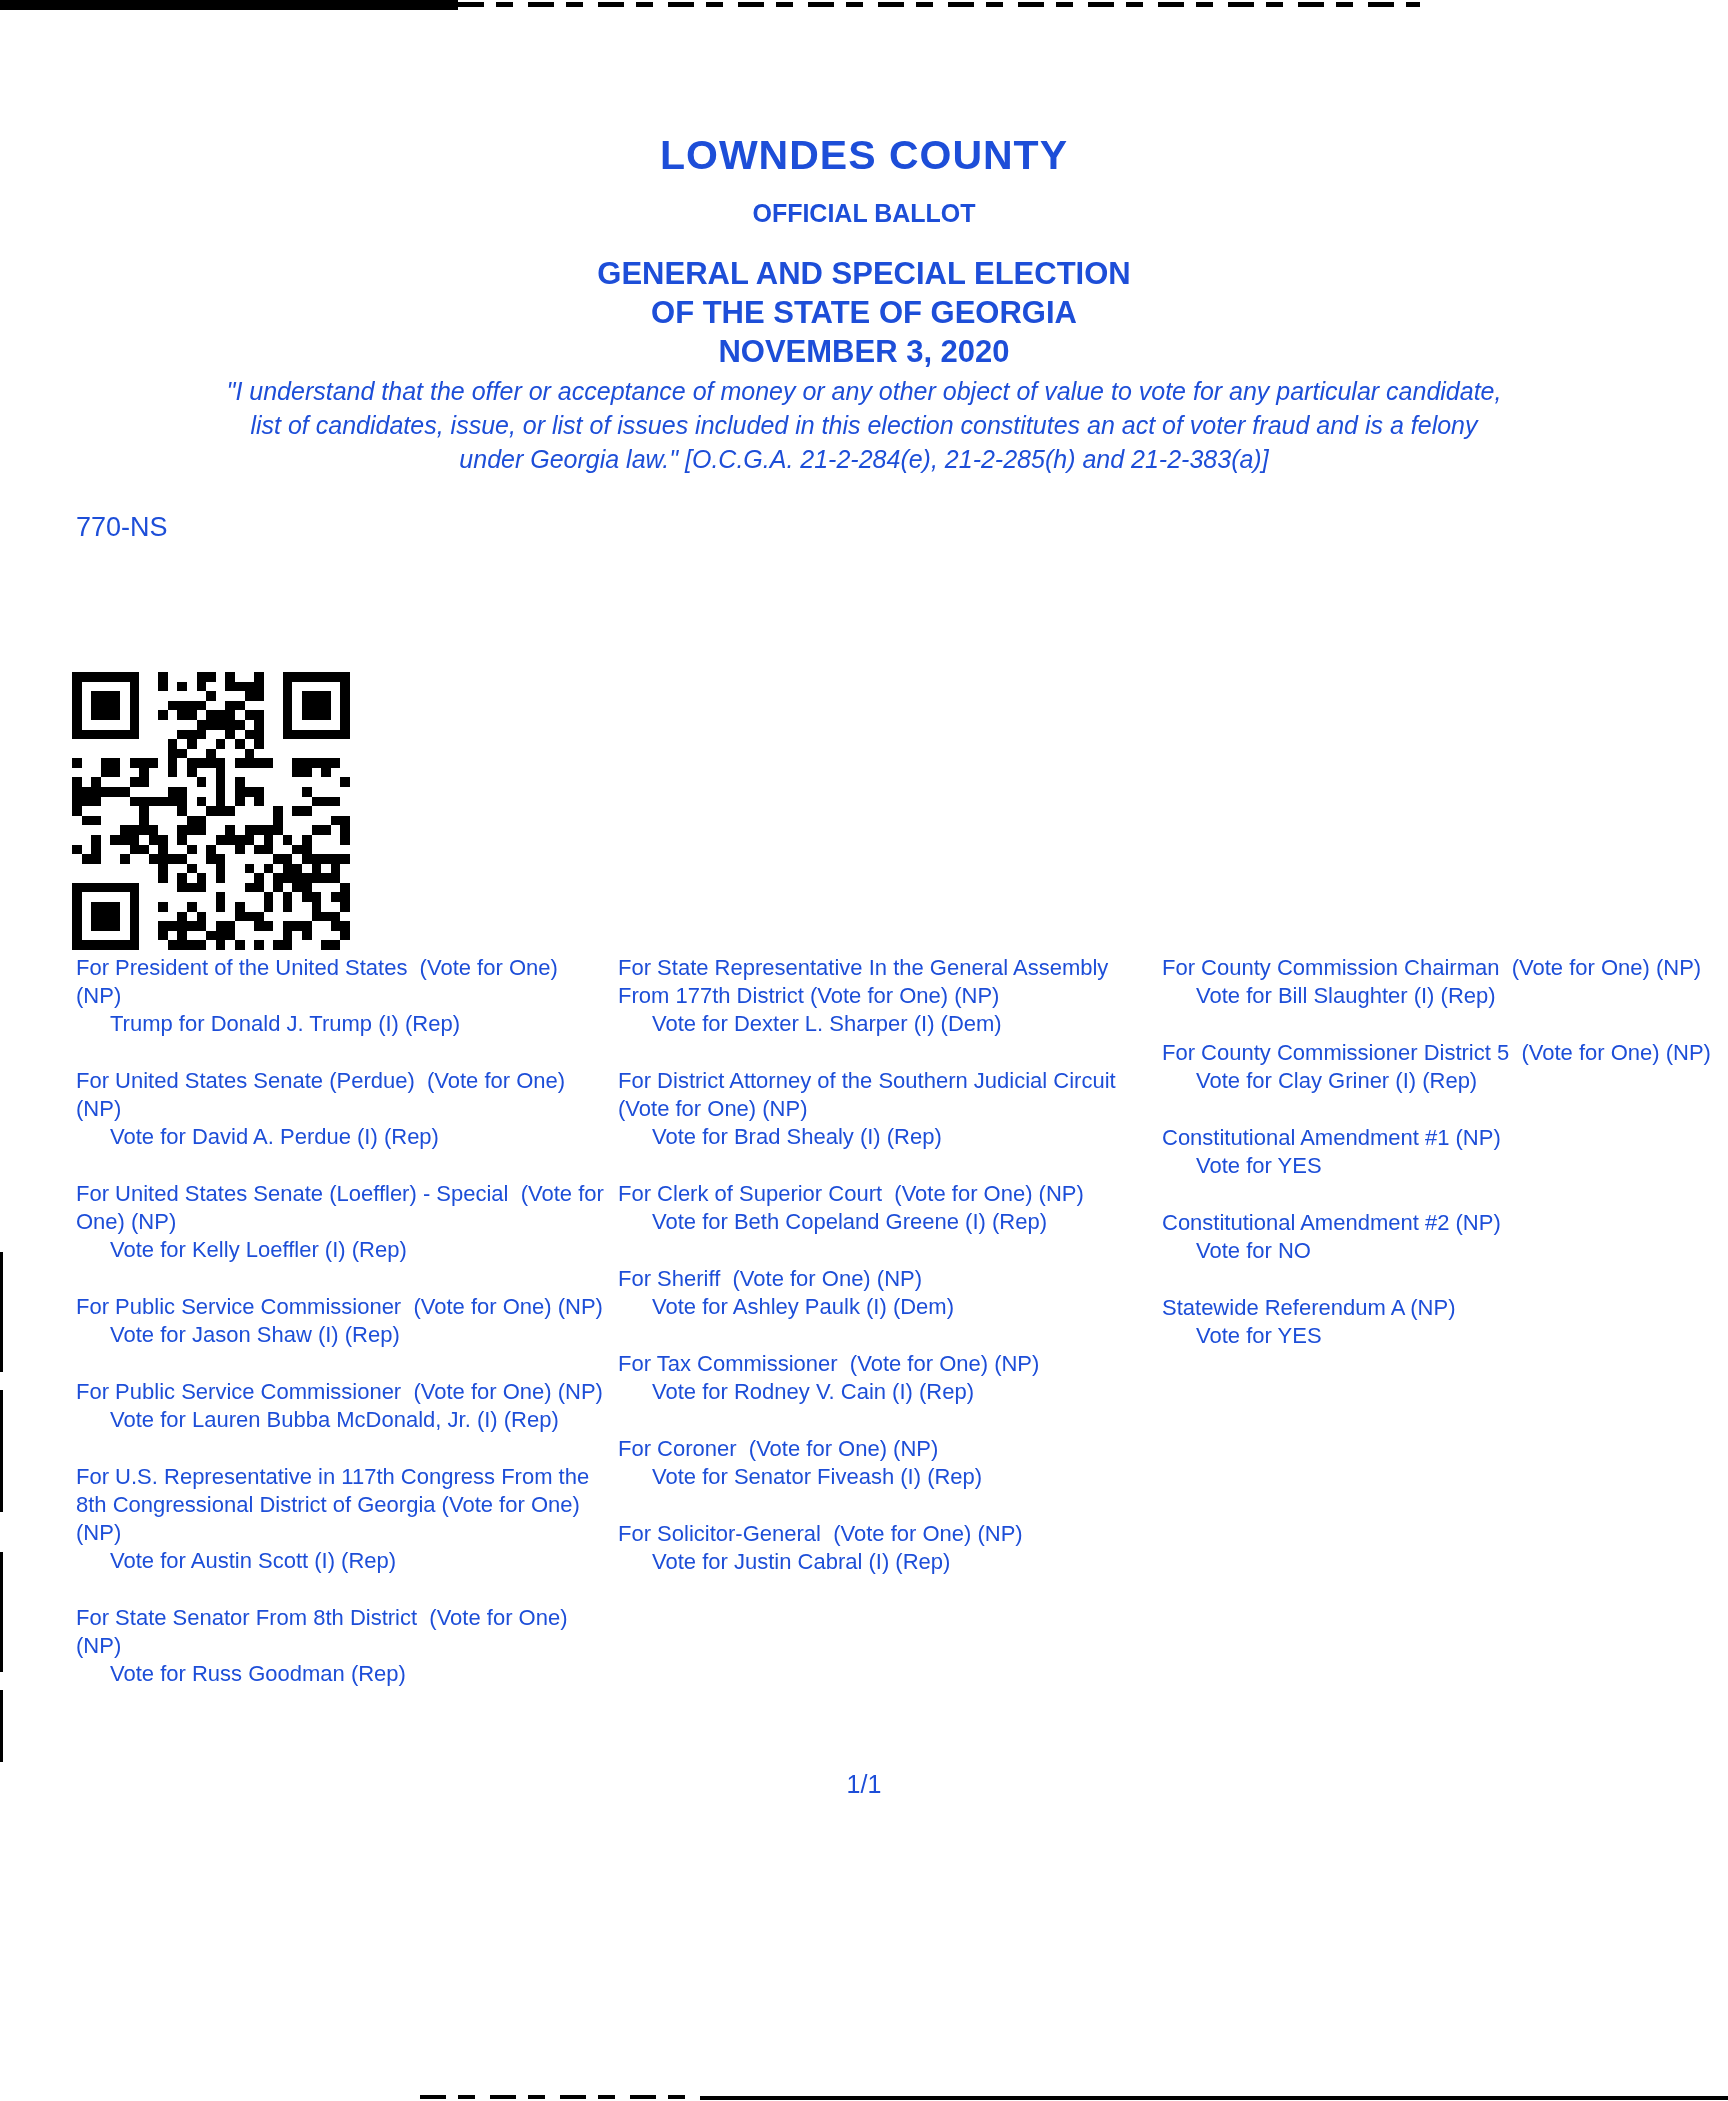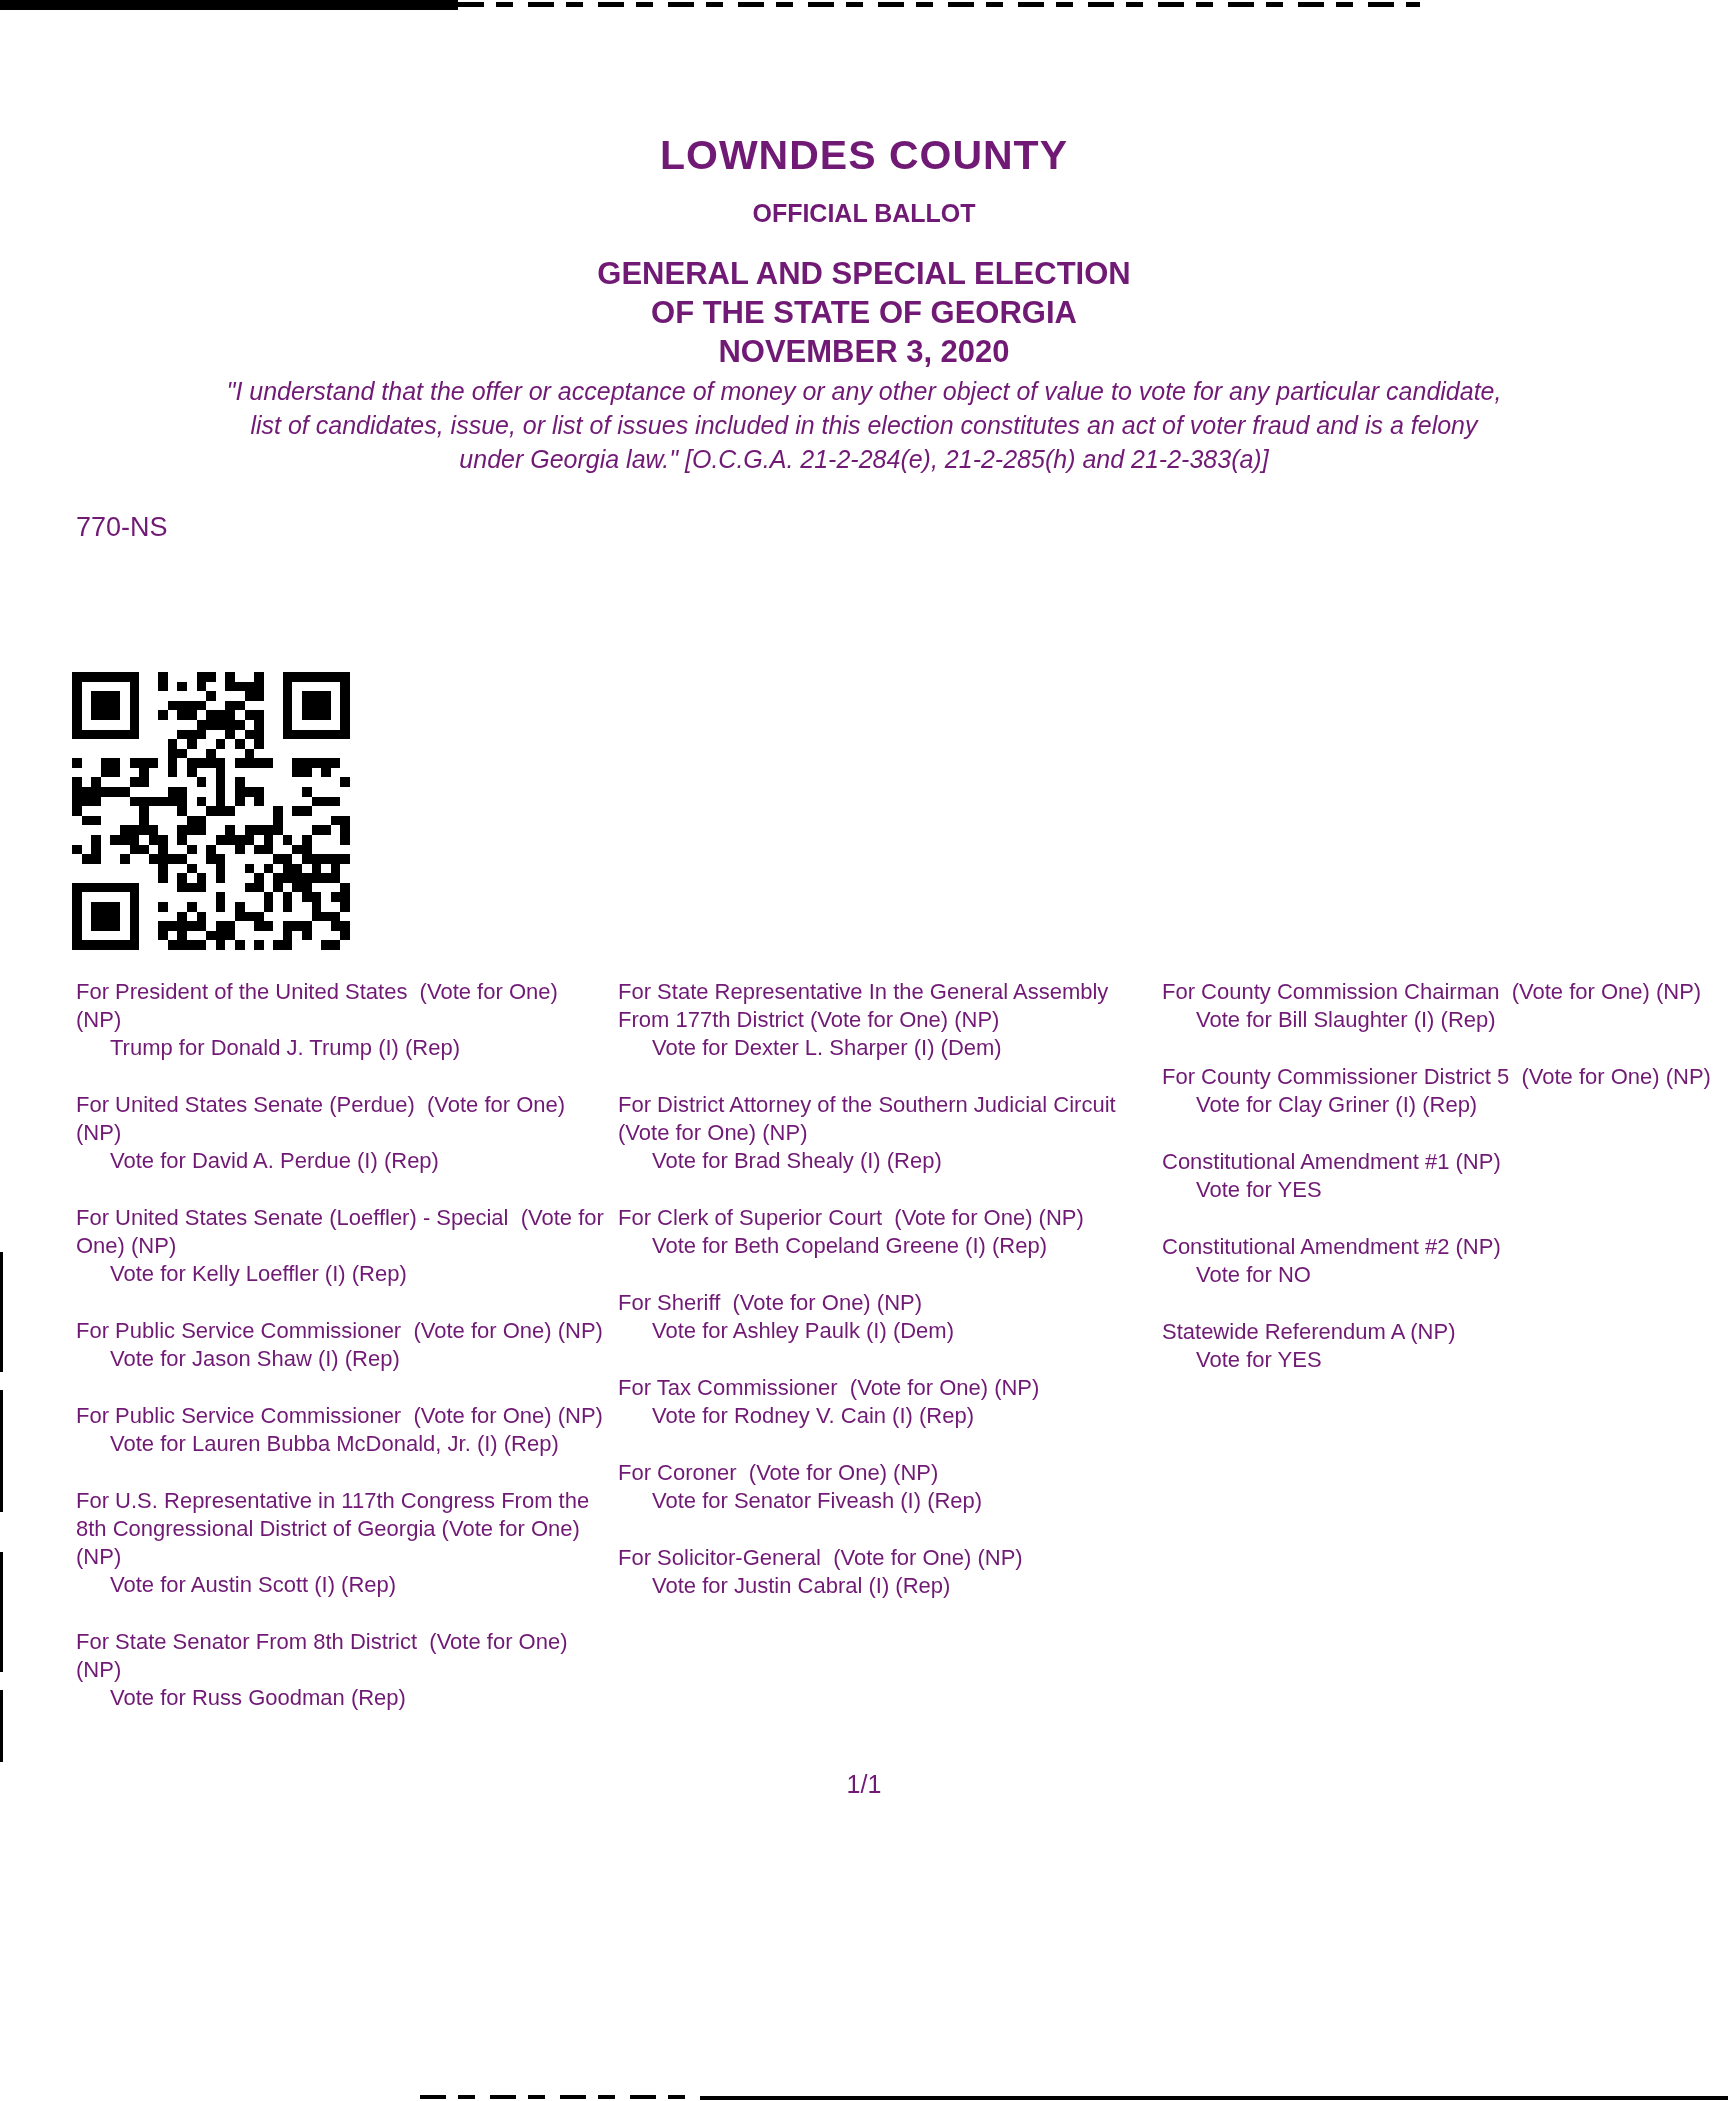--- a/index.html
+++ b/index.html
@@ -1,21 +1,21 @@
 <!DOCTYPE html>
 <html><head>
 <meta charset="utf-8">
 <style>
   html,body{margin:0;padding:0;background:#e8e8e8;}
   .page{
     position:relative;
     width:1728px;height:2101px;
     background:#ffffff;
     font-family:"Liberation Sans", sans-serif;
-    color:#701a75;
+    color:#1d4ed8;
     overflow:hidden;
   }
   
   .artifact{position:absolute;background:#000;}
   .artifact-dash{
     position:absolute;
     background:repeating-linear-gradient(90deg,#000 0 26px,transparent 26px 38px,#000 38px 55px,transparent 55px 70px);
   }
   .artifact-vdash{
     position:absolute;
@@ -35,21 +35,21 @@
   .style-code{position:absolute;top:512px;left:76px;font-size:27px;}
   
   .qr{position:absolute;top:672px;left:72px;width:278px;height:278px;}
   .qr svg{width:100%;height:100%;shape-rendering:crispEdges;}
   
   .columns{position:absolute;top:954px;left:0;width:100%;}
   .col{position:absolute;top:0;font-size:22px;line-height:28px;}
   .col-1{left:76px;width:528px;}
   .col-2{left:618px;width:534px;}
   .col-3{left:1162px;width:560px;}
-  .contest{margin-bottom:29px;margin-top:24px;}
+  .contest{margin-bottom:29px;}
   .contest-title{white-space:pre-wrap;}
   .vote-line{padding-left:66px;text-indent:-32px;white-space:pre-wrap;}
   
   .footer{position:absolute;top:1770px;left:0;width:100%;text-align:center;font-size:25px;}
 </style>
 </head>
 <body>
 
 <div class="page">
 

